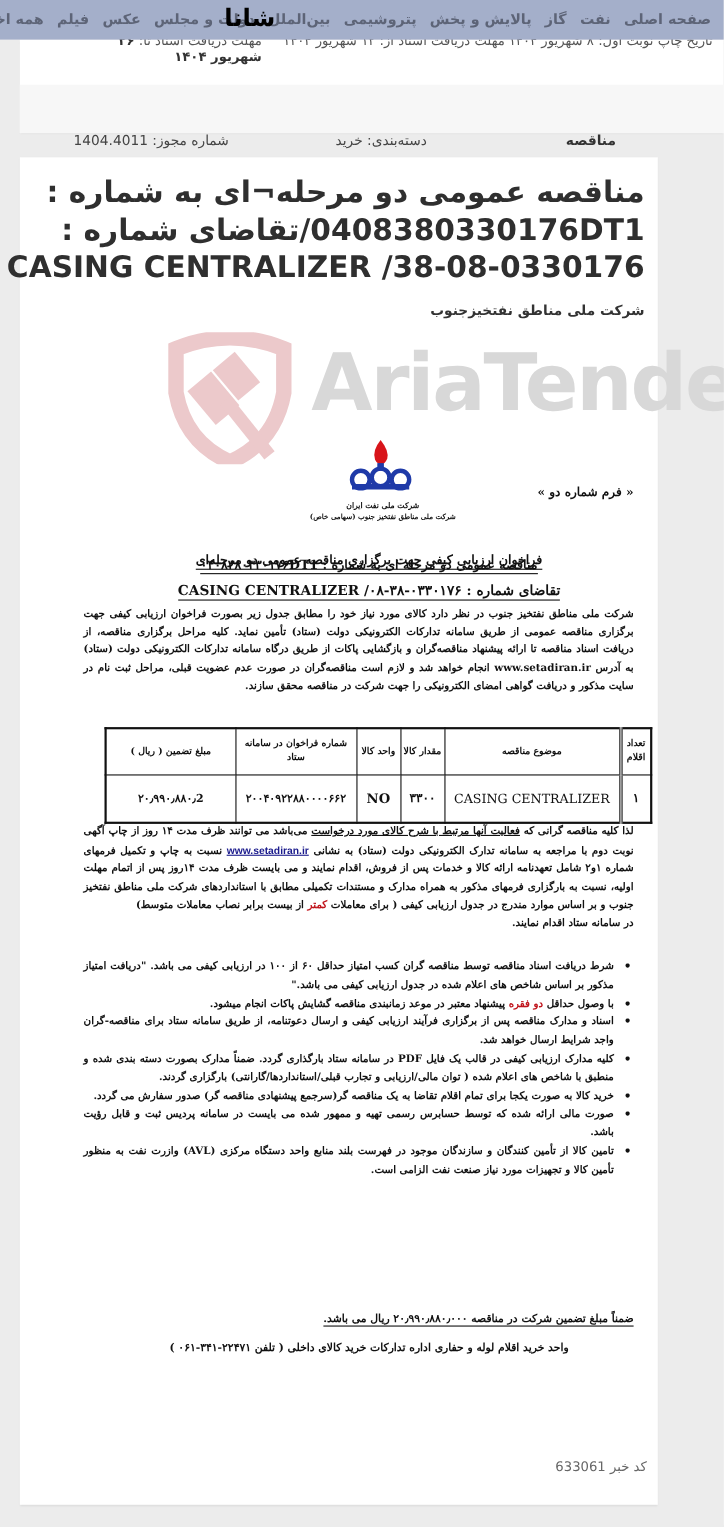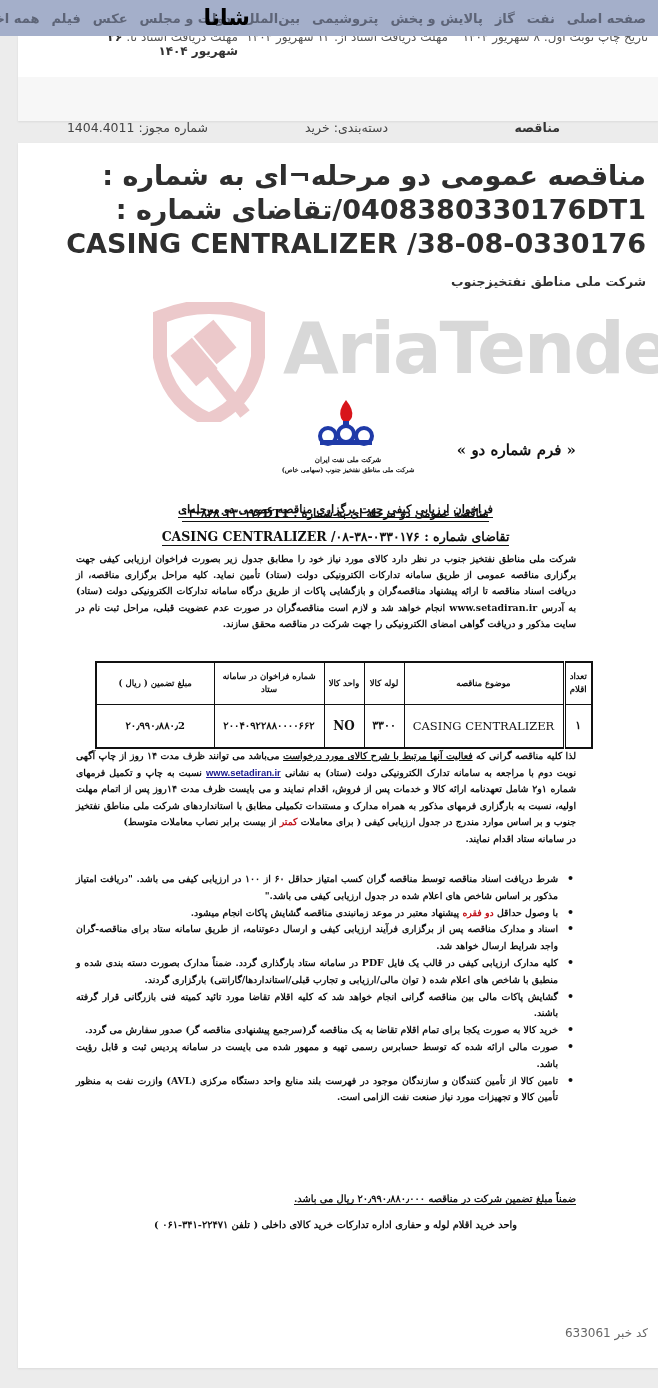--- a/index.html
+++ b/index.html
@@ -21,35 +21,35 @@
   }
 
   
   .meta-card {
     position: absolute; top: 36px; left: 18px; width: 640px; height: 85px;
     background: #fff; box-shadow: 0 1px 2px rgba(0,0,0,0.08); direction: rtl;
   }
   .meta-dates { position: absolute; top: 0; left: 0; right: 0; height: 42px; font-size: 12px; color: #555; }
   .meta-dates .d { position: absolute; top: -6px; }
   .meta-dates .d1 { right: 10px; }
-  .meta-dates .d2 { right: 210px; margin-left: 38px; }
+  .meta-dates .d2 { right: 199px; margin-left: 38px; }
   .meta-dates .d3 { right: 420px; width: 170px; }
   .meta-dates b { color: #333; }
   .meta-row {
     position: absolute; top: 41px; left: 0; right: 0; height: 44px; background: #f7f7f7;
     font-size: 12.5px; color: #444;
   }
   .meta-row span { position: absolute; top: 14px; margin-top: 29px; }
   .meta-row .type { right: 98px; font-weight: bold; color: #333; }
   .meta-row .cat { right: 270px; }
   .meta-row .lic { right: 450px; }
 
   
   .main-card {
-    position: absolute; top: 143px; left: 18px; width: 640px; height: 1225px;
+    position: absolute; top: 143px; left: 18px; width: 580px; height: 1225px;
     background: #fff; box-shadow: 0 1px 2px rgba(0,0,0,0.08); direction: rtl;
   }
   .title {
     position: absolute; top: 16px; right: 12px; width: 600px;
     font-size: 27px; font-weight: bold; line-height: 34px; color: #2f2f2f; text-align: right;
   }
   .company { position: absolute; top: 131px; right: 12px; font-size: 12.5px; color: #333; font-weight: bold; }
 
   
   .watermark { position: absolute; top: 155px; left: 130px; width: 510px; height: 110px; direction: ltr; }
@@ -58,21 +58,21 @@
     position: absolute; left: 135px; top: 0; font-size: 72px; font-weight: bold;
     color: #d8d8d8; letter-spacing: -2px; font-family: "DejaVu Sans", sans-serif; line-height: 100px;
     white-space: nowrap;
   }
 
   
   .doc { position: absolute; top: 250px; left: 55px; width: 525px; height: 850px; font-family: "DejaVu Serif", serif; color: #111; }
   .doc-logo { position: absolute; top: 5px; left: 243px; width: 60px; height: 50px; }
   .doc-logo-t1 { position: absolute; top: 62px; left: 200px; width: 150px; text-align: center; font-size: 7px; font-weight: bold; }
   .doc-logo-t2 { position: absolute; top: 73px; left: 180px; width: 190px; text-align: center; font-size: 6.5px; font-weight: bold; }
-  .form-no { position: absolute; top: 48px; right: 22px; font-size: 15px; font-weight: bold; }
+  .form-no { position: absolute; top: 48px; right: 22px; font-size: 11px; font-weight: bold; }
   .doc-h { position: absolute; left: 0; width: 525px; text-align: center; font-size: 11.5px; font-weight: bold; }
   .doc-h span { border-bottom: 1px solid #111; padding-bottom: 1px; }
   .doc-h1 { top: 90px; margin-top: 19px; }
   .doc-h2 { top: 113px; }
   .doc-h3 { top: 136px; font-size: 12.5px; }
   .para { position: absolute; top: 158px; right: 22px; width: 500px; font-size: 9.4px; line-height: 16.2px; text-align: justify; font-weight: bold; }
 
   .tbl { position: absolute; top: 268px; left: 22px; width: 498px; border-collapse: collapse; border: 2px solid #111; font-size: 9px; }
   .tbl td, .tbl th { border: 1.5px solid #111; text-align: center; vertical-align: middle; font-weight: bold; }
   .tbl th { height: 42px; font-size: 8.5px; line-height: 13px; }
@@ -157,21 +157,21 @@
     <div class="doc-h doc-h2"><span>مناقصه عمومی دو مرحله ای به شماره : ۰۴۰۸۳۸۰۳۳۰۱۷۶DT1</span></div>
     <div class="doc-h doc-h3"><span>تقاضای شماره : ۰۳۳۰۱۷۶-۳۸-۰۸/ CASING CENTRALIZER</span></div>
 
     <p class="para">شرکت ملی مناطق نفتخیز جنوب در نظر دارد کالای مورد نیاز خود را مطابق جدول زیر بصورت فراخوان ارزیابی کیفی جهت برگزاری مناقصه عمومی از طریق سامانه تدارکات الکترونیکی دولت (ستاد) تأمین نماید. کلیه مراحل برگزاری مناقصه، از دریافت اسناد مناقصه تا ارائه پیشنهاد مناقصه‌گران و بازگشایی پاکات از طریق درگاه سامانه تدارکات الکترونیکی دولت (ستاد) به آدرس www.setadiran.ir انجام خواهد شد و لازم است مناقصه‌گران در صورت عدم عضویت قبلی، مراحل ثبت نام در سایت مذکور و دریافت گواهی امضای الکترونیکی را جهت شرکت در مناقصه محقق سازند.</p>
 
     <table class="tbl">
       <tbody>
           <tr>
         <th style="width:28px">تعداد اقلام</th>
         <th class="dbl" style="width:160px">موضوع مناقصه</th>
-        <th style="width:40px">لوله کالا</th>
+        <th style="width:40px">مقدار کالا</th>
         <th style="width:40px">واحد کالا</th>
         <th style="width:110px">شماره فراخوان در سامانه ستاد</th>
         <th>مبلغ تضمین ( ریال )</th>
       </tr>
       <tr>
         <td>۱</td>
         <td class="dbl" style="font-family:'DejaVu Serif',serif;font-weight:normal;font-size:11.5px">CASING CENTRALIZER</td>
         <td>۳۳۰۰</td>
         <td style="font-size:12px">NO</td>
         <td style="font-size:10px">۲۰۰۴۰۹۲۲۸۸۰۰۰۰۶۶۲</td>
@@ -182,21 +182,20 @@
 
     <p class="para2">
       <span>لذا کلیه مناقصه گرانی که </span><u>فعالیت آنها مرتبط با شرح کالای مورد درخواست</u><span> می‌باشد می توانند ظرف مدت ۱۴ روز از چاپ آگهی نوبت دوم با مراجعه به سامانه تدارک الکترونیکی دولت (ستاد) به نشانی </span><a class="link">www.setadiran.ir</a><span> نسبت به چاپ و تکمیل فرمهای شماره ۱و۲ شامل تعهدنامه ارائه کالا و خدمات پس از فروش، اقدام نمایند و می بایست ظرف مدت ۱۴روز پس از اتمام مهلت اولیه، نسبت به بارگزاری فرمهای مذکور به همراه مدارک و مستندات تکمیلی مطابق با استانداردهای شرکت ملی مناطق نفتخیز جنوب و بر اساس موارد مندرج در جدول ارزیابی کیفی ( برای معاملات </span><span class="red">کمتر</span><span> از بیست برابر نصاب معاملات متوسط)</span><br><span>در سامانه ستاد اقدام نمایند.</span>
     </p>
 
     <div class="bullets">
       <div class="li">شرط دریافت اسناد مناقصه توسط مناقصه گران کسب امتیاز حداقل ۶۰ از ۱۰۰ در ارزیابی کیفی می باشد. "دریافت امتیاز مذکور بر اساس شاخص های اعلام شده در جدول ارزیابی کیفی می باشد."</div>
       <div class="li"><span>با وصول حداقل </span><span class="red">دو فقره</span><span> پیشنهاد معتبر در موعد زمانبندی مناقصه گشایش پاکات انجام میشود.</span></div>
       <div class="li">اسناد و مدارک مناقصه پس از برگزاری فرآیند ارزیابی کیفی و ارسال دعوتنامه، از طریق سامانه ستاد برای مناقصه-گران واجد شرایط ارسال خواهد شد.</div>
       <div class="li">کلیه مدارک ارزیابی کیفی در قالب یک فایل PDF در سامانه ستاد بارگذاری گردد. ضمناً مدارک بصورت دسته بندی شده و منطبق با شاخص های اعلام شده ( توان مالی/ارزیابی و تجارب قبلی/استانداردها/گارانتی) بارگزاری گردند.</div>
-      <div class="li">گشایش پاکات مالی بین مناقصه گرانی انجام خواهد شد که کلیه اقلام تقاضا مورد تائید کمیته فنی بازرگانی قرار گرفته باشند.</div>
       <div class="li">خرید کالا به صورت یکجا برای تمام اقلام تقاضا به یک مناقصه گر(سرجمع پیشنهادی مناقصه گر) صدور سفارش می گردد.</div>
       <div class="li">صورت مالی ارائه شده که توسط حسابرس رسمی تهیه و ممهور شده می بایست در سامانه پردیس ثبت و قابل رؤیت باشد.</div>
       <div class="li">تامین کالا از تأمین کنندگان و سازندگان موجود در فهرست بلند منابع واحد دستگاه مرکزی (AVL) وازرت نفت به منظور تأمین کالا و تجهیزات مورد نیاز صنعت نفت الزامی است.</div>
     </div>
 
     <div class="note"><span>ضمناً مبلغ تضمین شرکت در مناقصه ۲۰٫۹۹۰٫۸۸۰٫۰۰۰ ریال می باشد.</span></div>
     <div class="unit">واحد خرید اقلام لوله و حفاری اداره تدارکات خرید کالای داخلی ( تلفن ۲۲۴۷۱-۳۴۱-۰۶۱ )</div>
   </div>
 
   <div class="news-code">کد خبر 633061</div>

